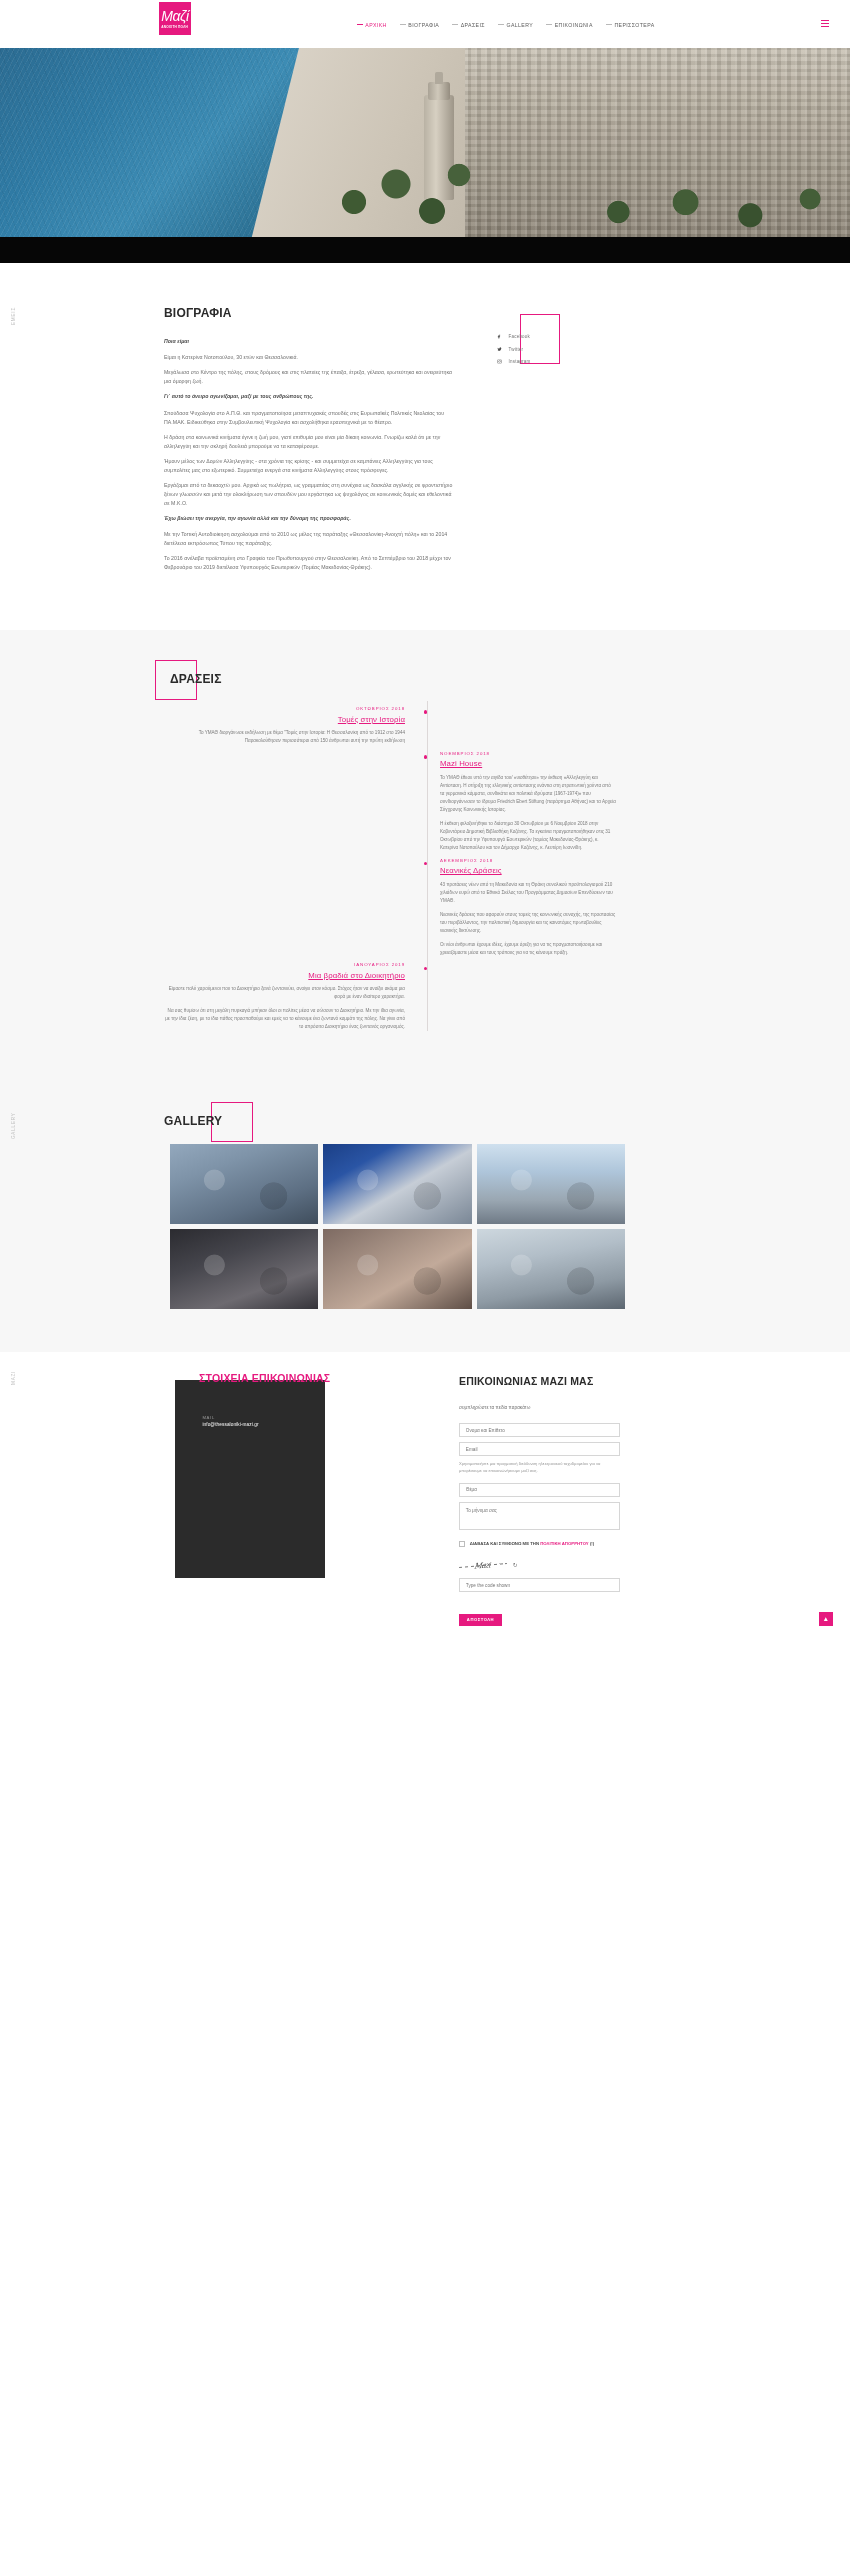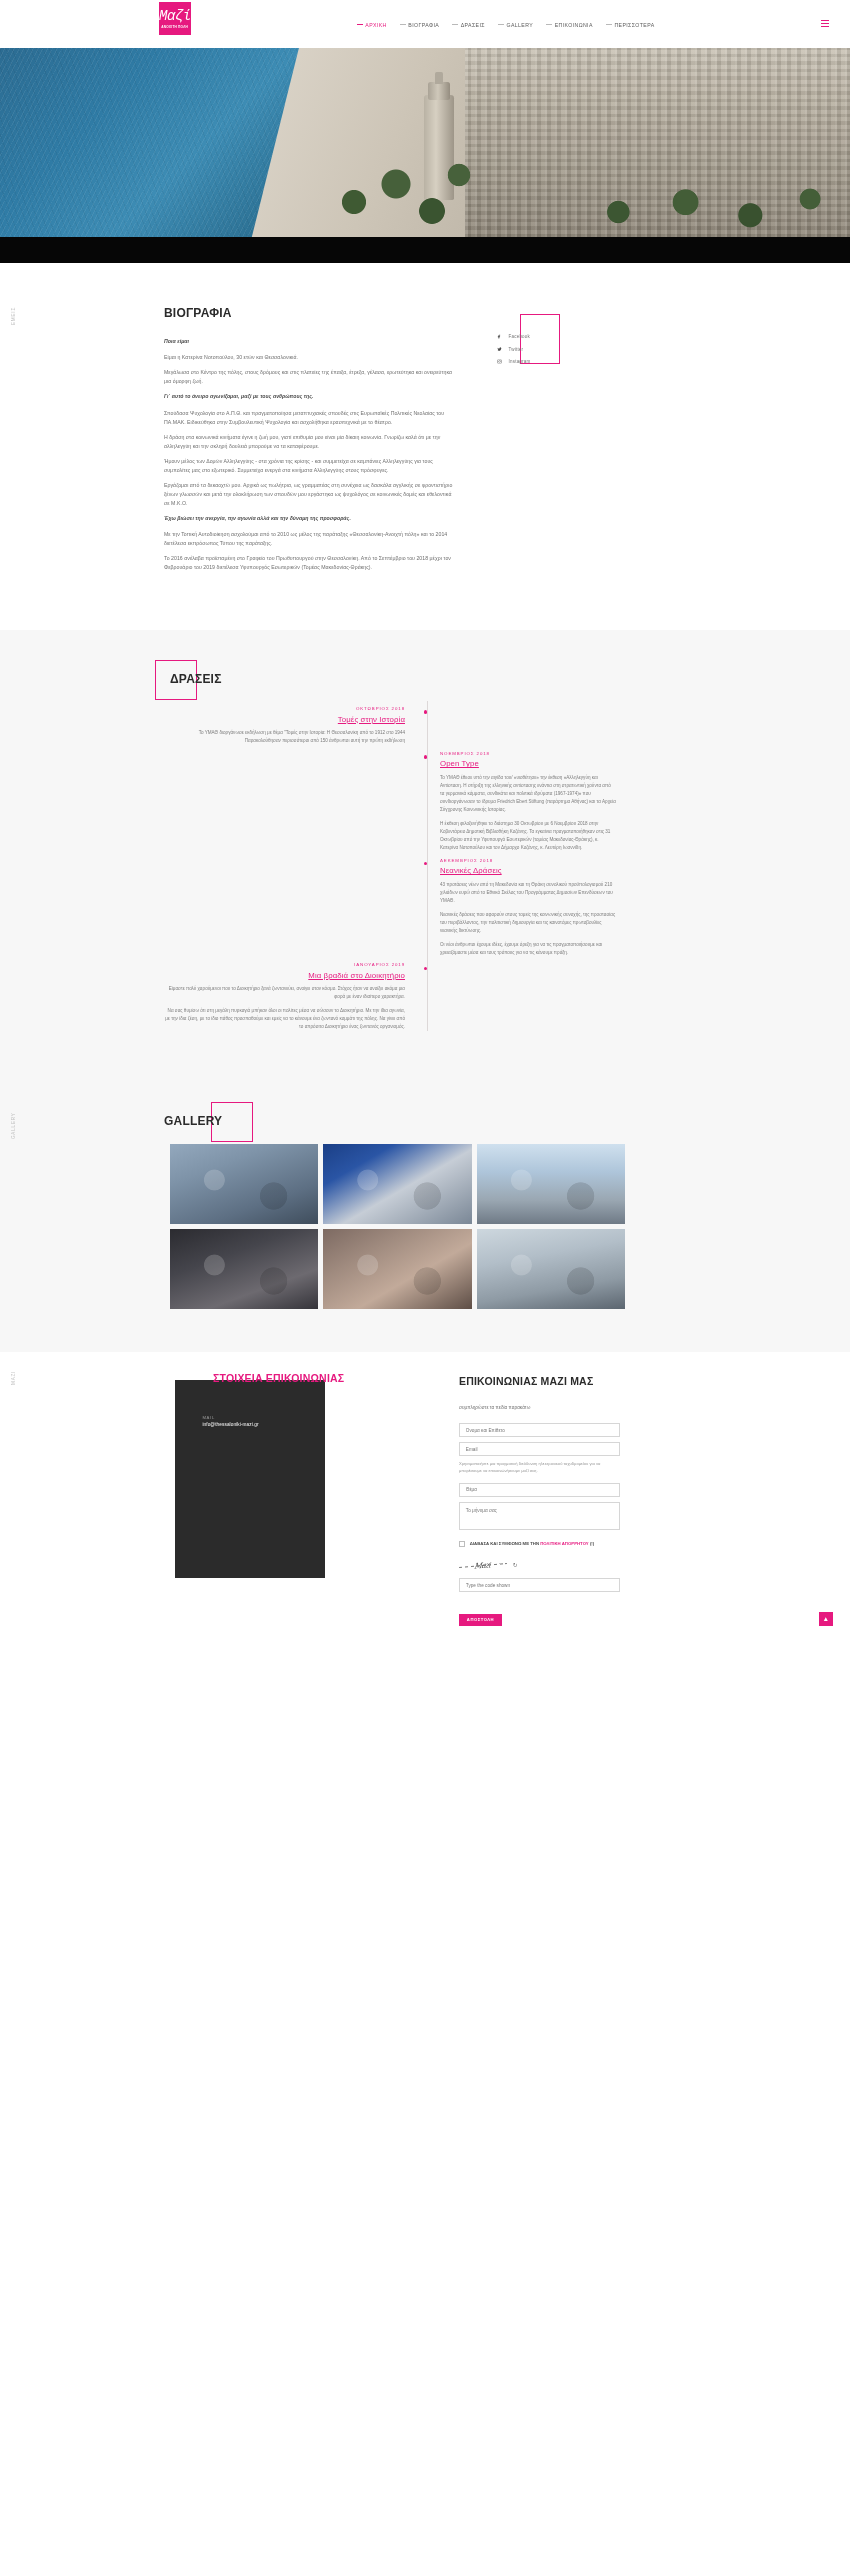--- a/index.html
+++ b/index.html
@@ -30,21 +30,21 @@
     height: 33px;
     background: #e6197f;
     display: flex;
     flex-direction: column;
     align-items: center;
     justify-content: center;
     color: #fff;
     overflow: hidden;
   }
   .logo-word {
-    font-family: Liberation Mono, monospace;
+    font-family: Liberation Sans, sans-serif;
     font-style: italic;
     font-size: 14px;
     line-height: 14px;
     letter-spacing: -0.4px;
     font-weight: 400;
     margin-top: 2px;
   }
   .logo-sub {
     font-size: 3px;
     letter-spacing: 0.2px;
@@ -271,21 +271,21 @@
   .gal-cell::after {
     content:""; position:absolute; inset:0;
     background-image:
       radial-gradient(circle at 30% 45%, rgba(255,255,255,0.18) 0 10px, transparent 10.8px),
       radial-gradient(circle at 70% 65%, rgba(0,0,0,0.13) 0 13.3px, transparent 14px);
   }
 
   
   .contact-wrap { position: relative; padding: 15px 0 37px 0; background: #ffffff; }
   .contact-title-pink {
-    position: absolute; left: 213px; top: 20px;
+    position: absolute; left: 199px; top: 20px;
     font-size: 10.5px; font-weight: 700; color: #e6197f; letter-spacing: 0.2px; z-index: 5;
   }
   .contact-dark {
     position: absolute; left: 175px; top: 28px; width: 150px; height: 198px;
     background: #2b2b2b;
   }
   .contact-dark .lbl {
     position: absolute; left: 27.4px; top: 35px; font-size: 4.2px; letter-spacing: 0.7px; color: #9b9b9b;
   }
   .contact-dark .val {
@@ -461,21 +461,21 @@
           <div class="tl-body">
             <p>Το ΥΜΑΘ διοργάνωσε εκδήλωση με θέμα "Τομές στην Ιστορία: Η Θεσσαλονίκη από το 1912 στο 1944 Παρακολούθησαν περισσότεροι από 150 άνθρωποι αυτή την πρώτη εκδήλωση</p>
           </div>
         </div>
       </div>
 
       <div class="tl-item">
         <div class="tl-dot"></div>
         <div class="tl-right">
           <div class="tl-date">ΝΟΕΜΒΡΙΟΣ 2018</div>
-          <div class="tl-head">Open Type</div>
+          <div class="tl-head">Mazi House</div>
           <div class="tl-body">
             <p>Το ΥΜΑΘ έθεσε υπό την αιγίδα του/ «υιοθέτησε» την έκθεση «Αλληλεγγύη και Αντίσταση. Η στήριξη της ελληνικής αντίστασης ενάντια στη στρατιωτική χούντα από τα γερμανικά κόμματα, συνδικάτα και πολιτικά ιδρύματα (1967-1974)» που συνδιοργάνωσαν το ίδρυμα Friedrich Ebert Stiftung (παράρτημα Αθήνας) και τα Αρχεία Σύγχρονης Κοινωνικής Ιστορίας.</p>
             <p>Η έκθεση φιλοξενήθηκε το διάστημα 30 Οκτωβρίου με 6 Νοεμβρίου 2018 στην Κοβεντάρειο Δημοτική Βιβλιοθήκη Κοζάνης. Τα εγκαίνια πραγματοποιήθηκαν στις 31 Οκτωβρίου από την Υφυπουργό Εσωτερικών (τομέας Μακεδονίας-Θράκης), κ. Κατερίνα Νοτοπούλου και τον Δήμαρχο Κοζάνης, κ. Λευτέρη Ιωαννίδη.</p>
           </div>
         </div>
       </div>
 
       <div class="tl-item">
         <div class="tl-dot"></div>
         <div class="tl-right">

